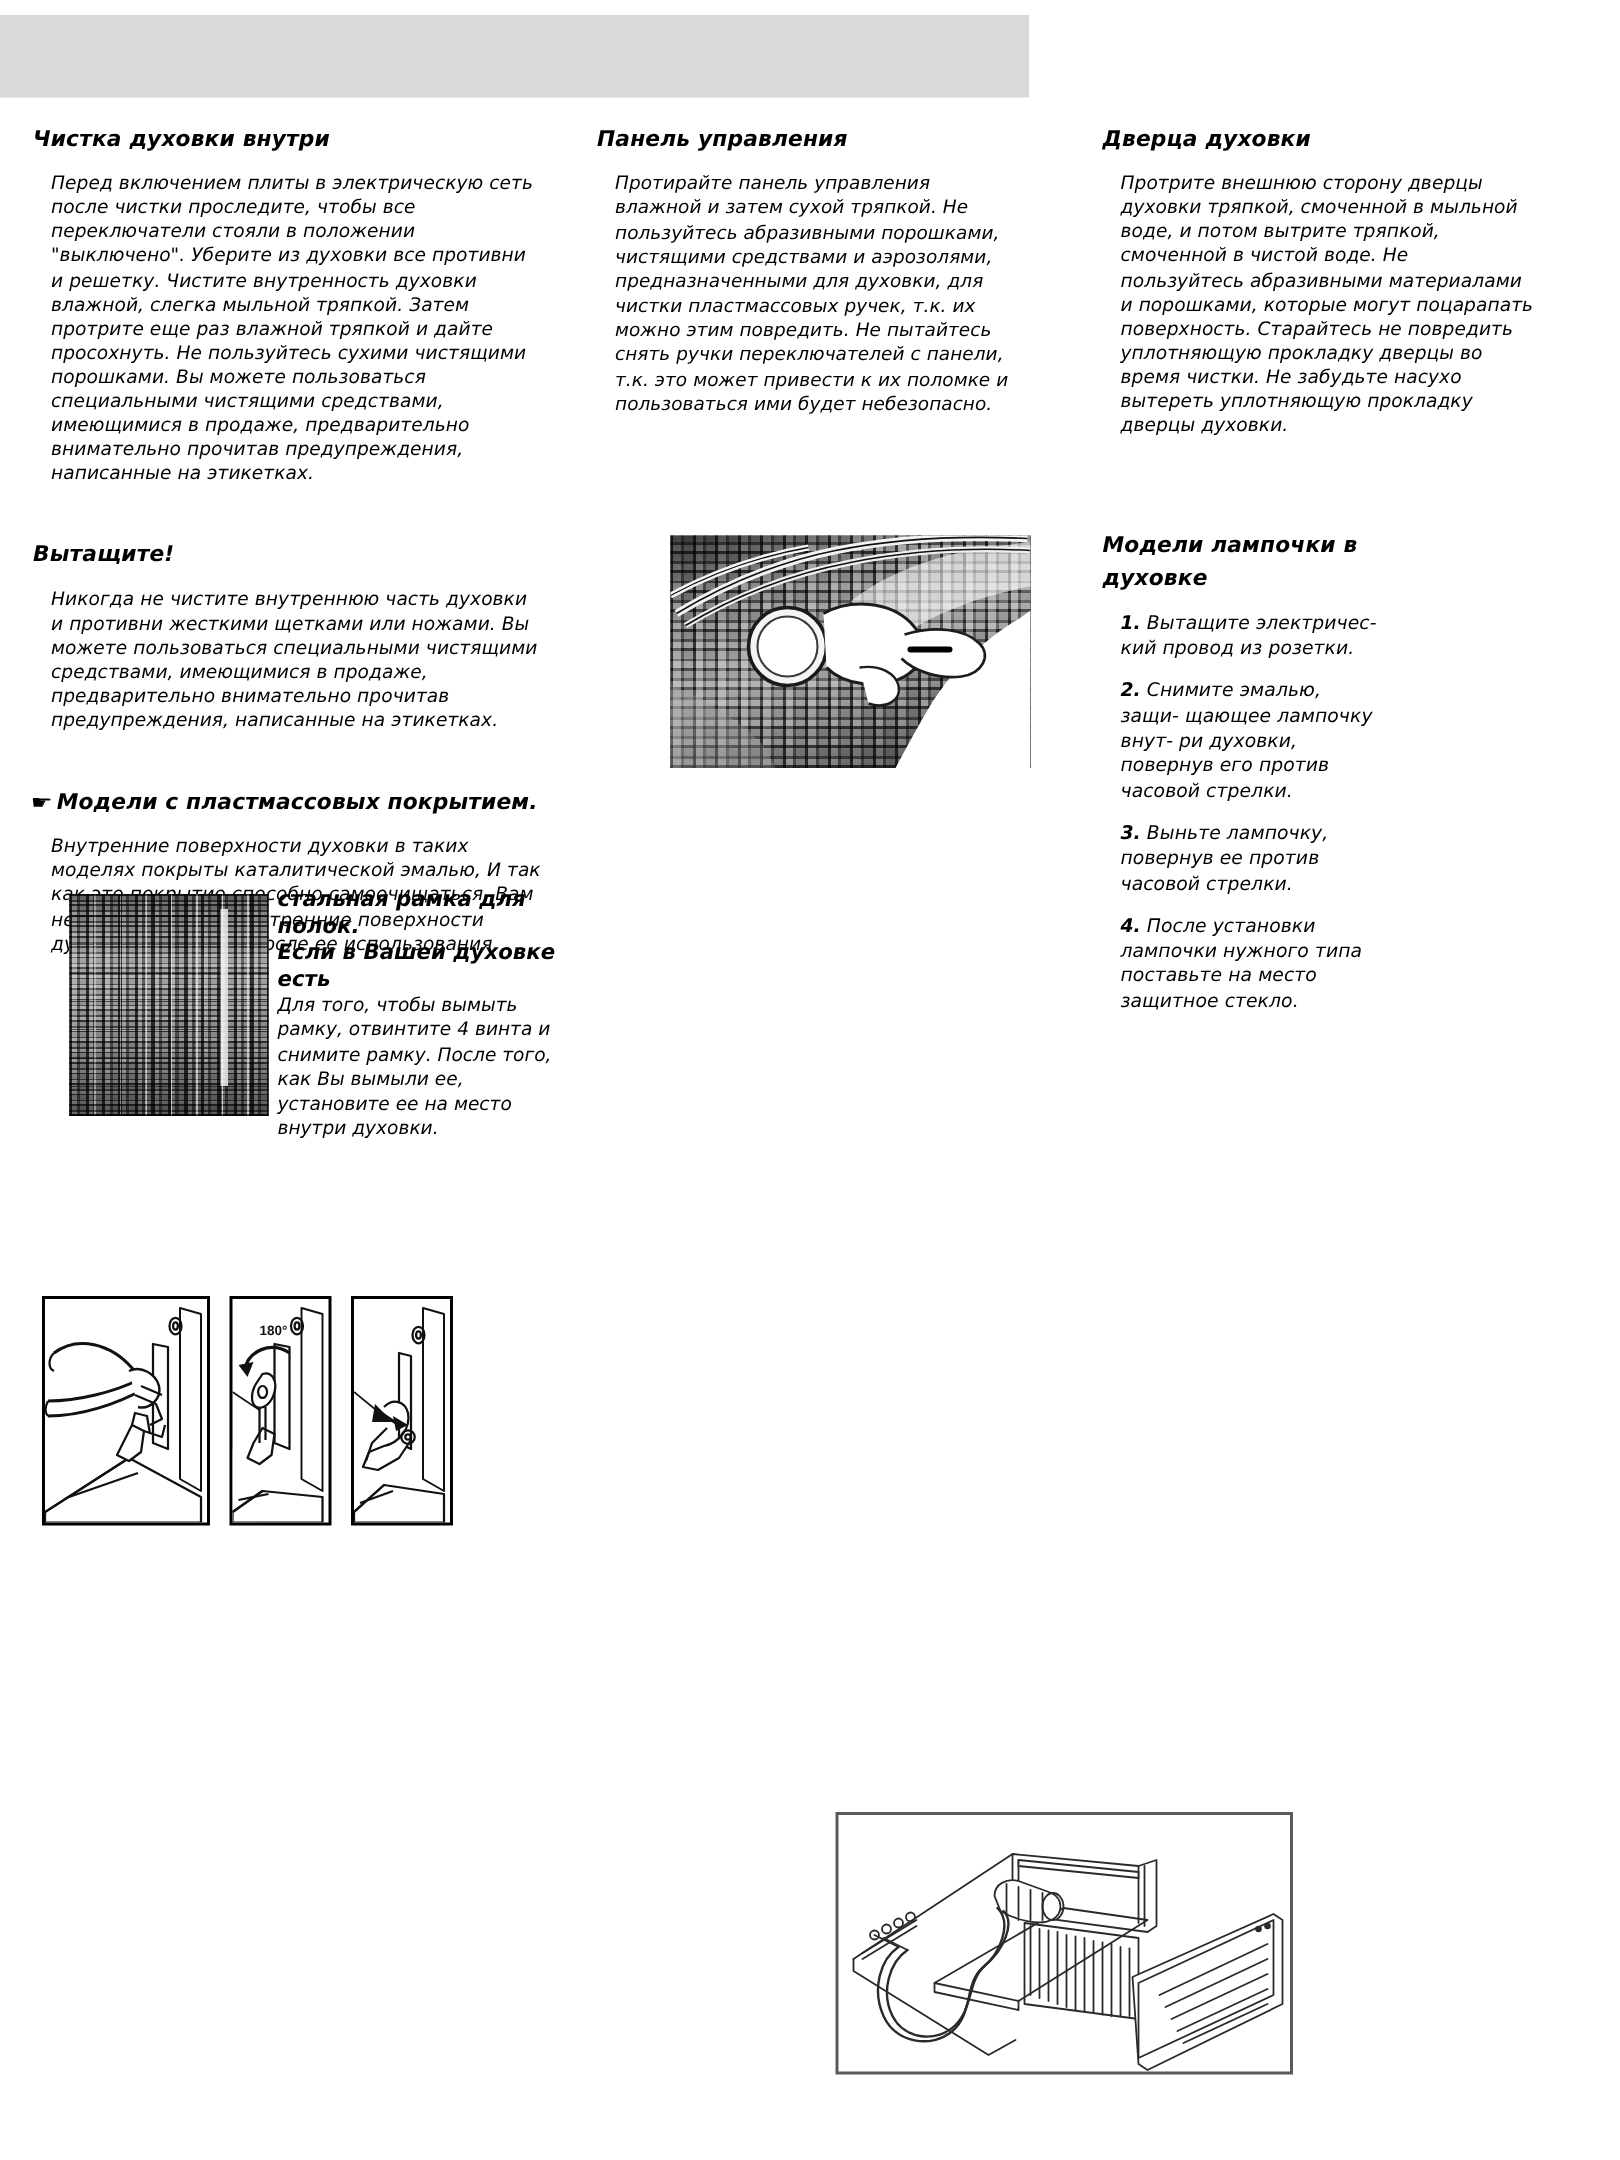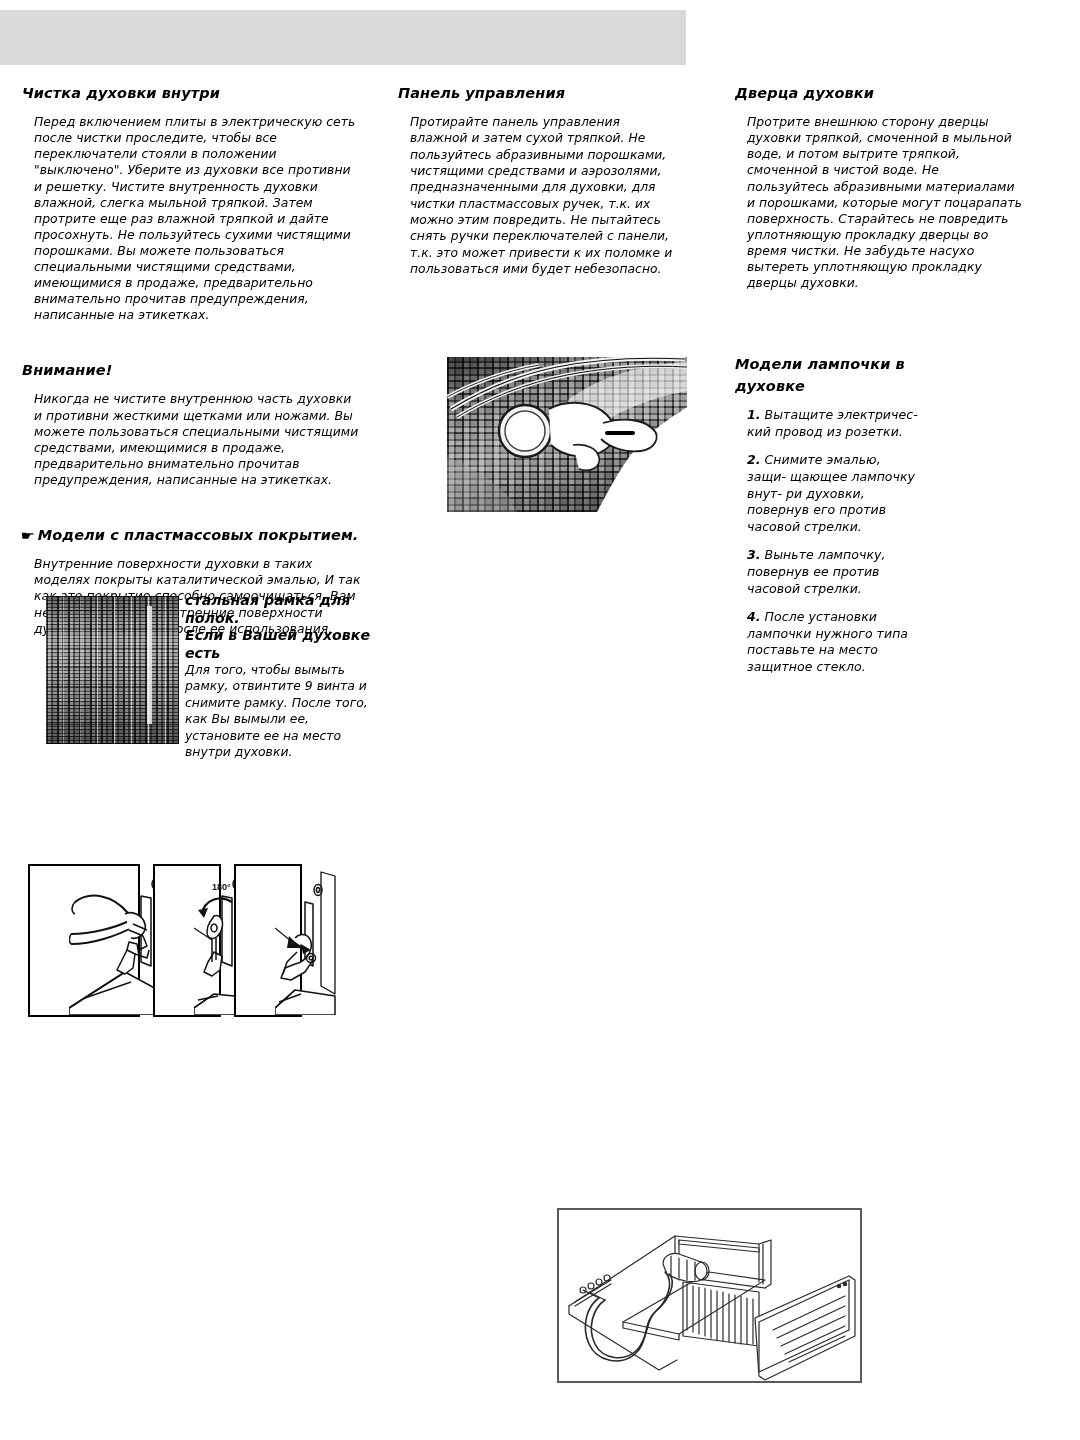--- a/index.html
+++ b/index.html
@@ -89,21 +89,21 @@
   
   #col3{left:735px;top:84px;width:300px;}
   #col3b{left:735px;top:355px;width:200px;}
   #col3b .h2{margin-bottom:4px;}
   #col3b .body{font-size:12.5px;line-height:16.6px;}
 
   
   #panels{position:absolute;left:28px;top:864px;}
   .panel{
     border:2.2px solid #000;background:#fff;display:inline-block;
-    vertical-align:top;box-sizing:border-box;padding-left:39px;
+    vertical-align:top;box-sizing:border-box;
   }
   #panel-1{width:112px;height:153px;}
   #panel-2{width:68px;height:153px;margin-left:8px;}
   #panel-3{width:68px;height:153px;margin-left:8px;}
   .panel svg{display:block;}
 
   
   #oven-figure{
     position:absolute;left:557px;top:1208px;width:305px;height:175px;
     border:2.2px solid #5a5a5a;background:#fff;box-sizing:border-box;
@@ -117,38 +117,38 @@
 
   <div class="header-band"></div>
 
   <div class="col" id="col1">
 
     <h2 class="h2">Чистка духовки внутри</h2>
     <p class="body">Перед включением плиты в электрическую сеть после чистки проследите, чтобы все переключатели стояли в положении "выключено". Уберите из духовки все противни и решетку. Чистите внутренность духовки влажной, слегка мыльной тряпкой. Затем протрите еще раз влажной тряпкой и дайте просохнуть. Не пользуйтесь сухими чистящими порошками. Вы можете пользоваться специальными чистящими средствами, имеющимися в продаже, предварительно внимательно прочитав предупреждения, написанные на этикетках.</p>
 
     <div class="gap-lg"></div>
 
-    <h2 class="h2 tight">Внимание!</h2>
+    <h2 class="h2 tight">Вытащите!</h2>
     <p class="body">Никогда не чистите внутреннюю часть духовки и противни жесткими щетками или ножами. Вы можете пользоваться специальными чистящими средствами, имеющимися в продаже, предварительно внимательно прочитав предупреждения, написанные на этикетках.</p>
 
     <div class="gap-lg"></div>
 
     <h2 class="h2 tight">
       <span class="hand">☛</span><span>Модели с пластмассовых покрытием.</span>
     </h2>
     <p class="body">Внутренние поверхности духовки в таких моделях покрыты каталитической эмалью, И так как это покрытие способно самоочищаться, Вам не нужно чистить внутренние поверхности духовки всякий раз после ее использования.</p>
   </div>
 
   <div id="shelf-frame-block">
     <div id="shelf-frame-photo">
       <div class="photo-hilite"></div>
     </div>
     <p class="wrap-head">стальная рамка для полок.</p>
     <p class="wrap-head">Если в Вашей духовке есть</p>
-    <p class="wrap-body">Для того, чтобы вымыть рамку, отвинтите 9 винта и снимите рамку. После того, как Вы вымыли ее, установите ее на место внутри духовки.</p>
+    <p class="wrap-body">Для того, чтобы вымыть рамку, отвинтите 4 винта и снимите рамку. После того, как Вы вымыли ее, установите ее на место внутри духовки.</p>
   </div>
 
   <div class="col" id="col2">
     <h2 class="h2 tight">Панель управления</h2>
     <p class="body narrow">Протирайте панель управления влажной и затем сухой тряпкой. Не пользуйтесь абразивными порошками, чистящими средствами и аэрозолями, предназначенными для духовки,  для чистки пластмассовых ручек, т.к. их можно этим повредить. Не пытайтесь снять ручки переключателей с панели, т.к. это может привести к их поломке и пользоваться ими будет небезопасно.</p>
   </div>
 
   <div id="control-photo">
     <svg class="svg-layer" viewBox="0 0 240 155">
 

